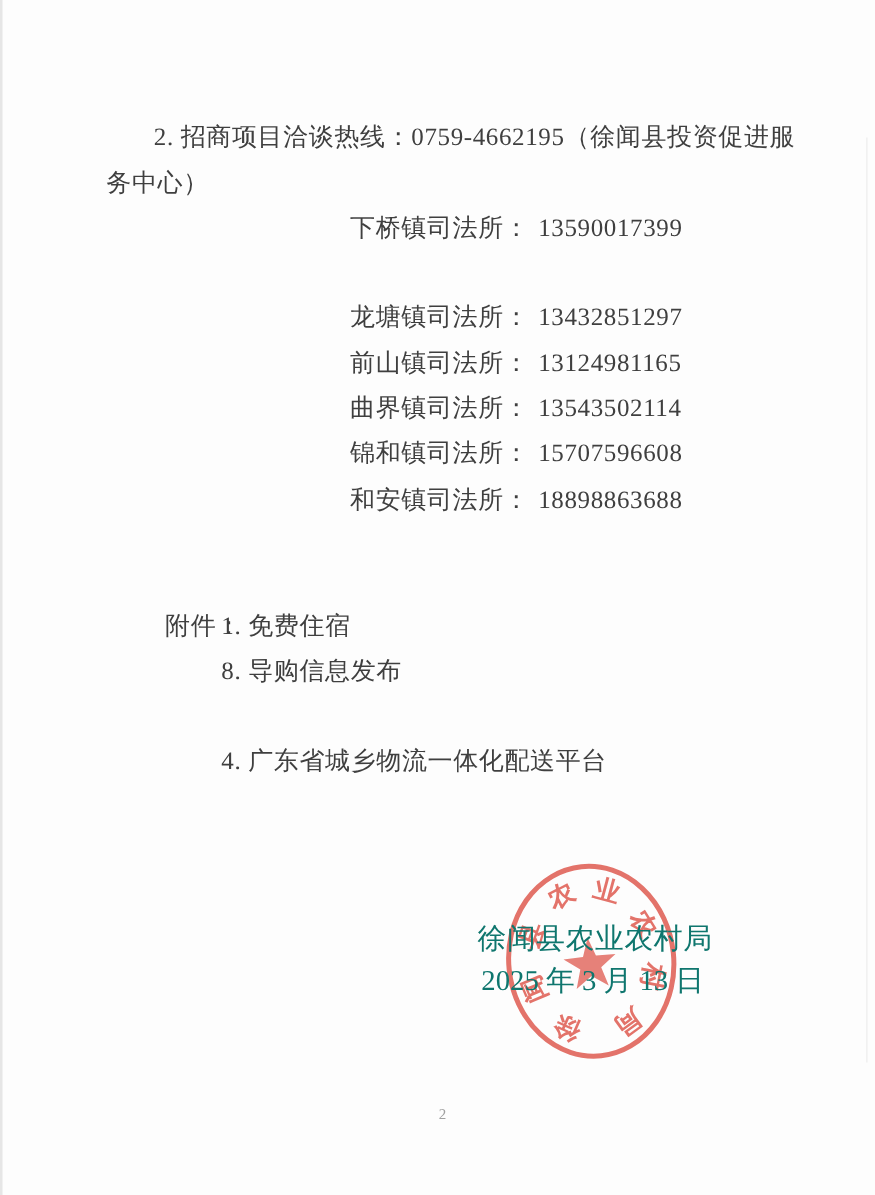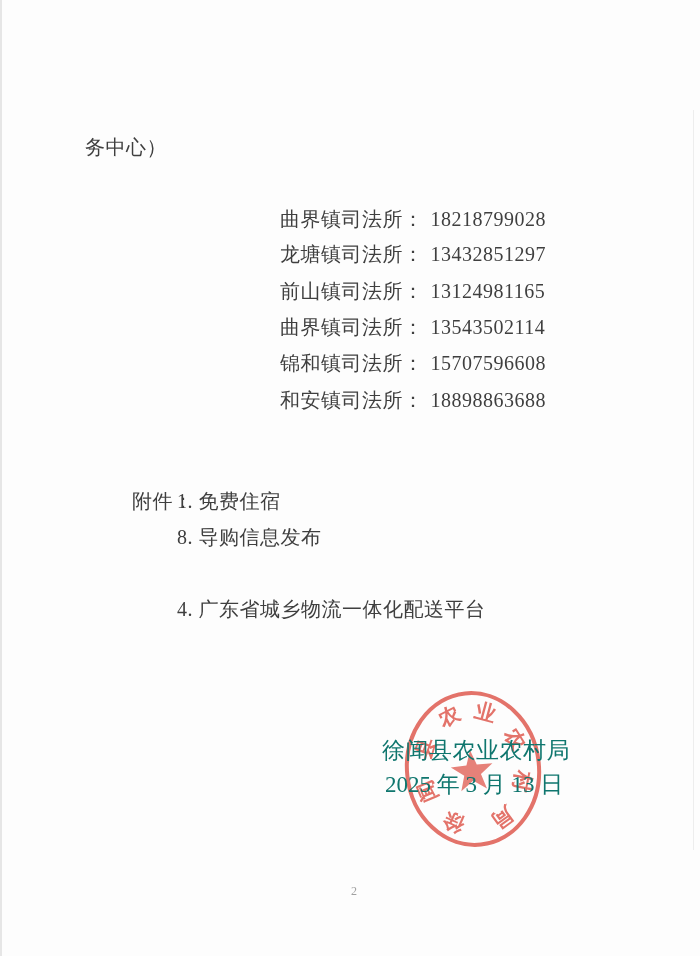--- a/index.html
+++ b/index.html
@@ -42,25 +42,26 @@
     font-weight:bold;
   }
 </style>
 </head>
 <body>
 
 <div class="page" style="background: rgb(253, 253, 253); color: rgb(63, 63, 63);">
   <div class="edge-left"></div>
   <div class="edge-right"></div>
 
+  <div class="line" style="left:123px;top:99px;">2. 招商项目洽谈热线：0759-4662195（徐闻县投资促进服</div>
   <div class="line" style="left:85px;top:136px;">务中心）</div>
 
 
-  <div class="line office-row" style="left:280px;top:208px;">
-    <span>曲界镇司法所：</span><span class="phone">18218799028</span>
+  <div class="line office-row" style="left:280px;top:172px;">
+    <span>下桥镇司法所：</span><span class="phone">13590017399</span>
   </div>
   <div class="line office-row" style="left:280px;top:243px;">
     <span>龙塘镇司法所：</span><span class="phone">13432851297</span>
   </div>
   <div class="line office-row" style="left:280px;top:280px;">
     <span>前山镇司法所：</span><span class="phone">13124981165</span>
   </div>
   <div class="line office-row" style="left:280px;top:316px;">
     <span>曲界镇司法所：</span><span class="phone">13543502114</span>
   </div>

